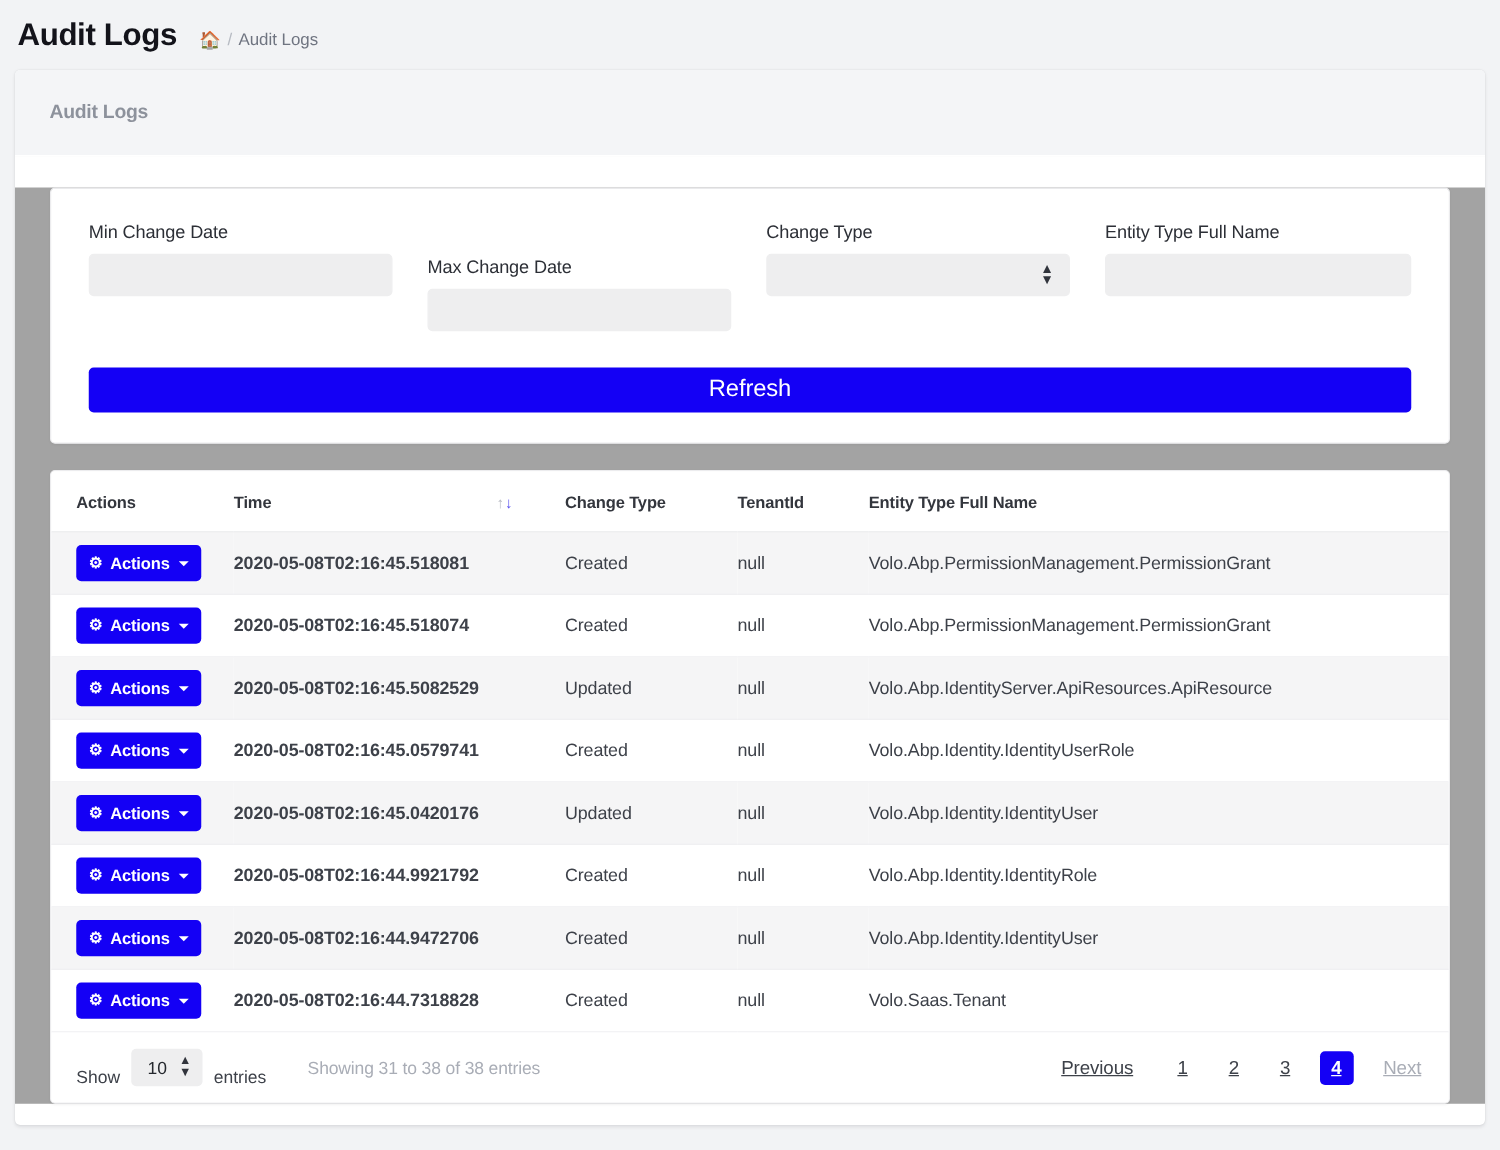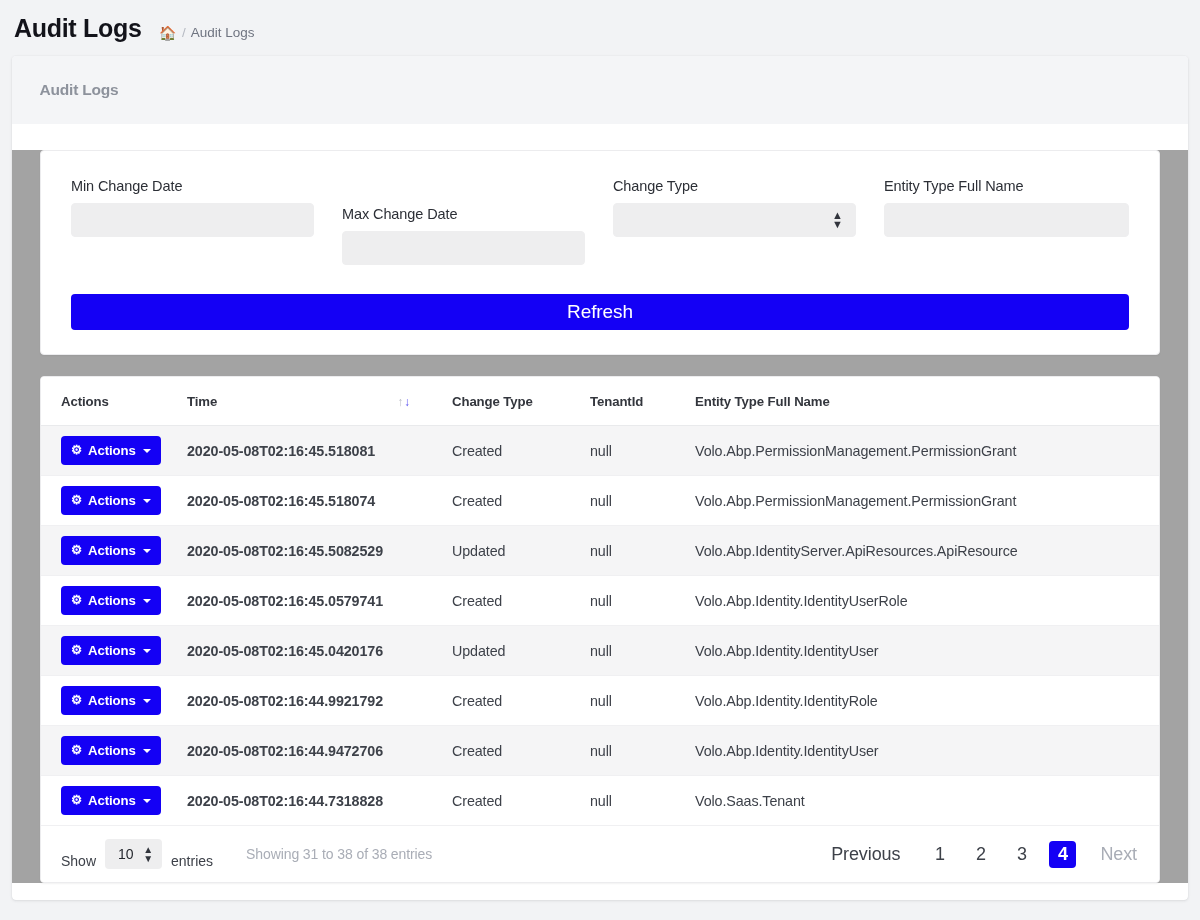--- a/index.html
+++ b/index.html
@@ -298,25 +298,26 @@
     align-items: center;
     gap: 2px;
   }
   .pg {
     min-width: 27px;
     height: 27px;
     padding: 0 7px;
     display: flex;
     align-items: center;
     justify-content: center;
-    font-size: 18px;
+    font-size: 15px;
     color: #3d4149;
     border-radius: 4px;
     cursor: pointer;
     letter-spacing: -0.1px;
+    text-decoration: underline;
   }
   .pg.prev { margin-right: 14px; padding: 0 4px; }
   .pg.next { margin-left: 12px; padding: 0 4px; color: #a9adb6; }
   .pg.num { margin: 0 6px; }
   .pg.active { background: #1400f5; color: #ffffff; font-weight: bold; }
 </style>
 </head>
 <body>
 
 <div id="page-header">

